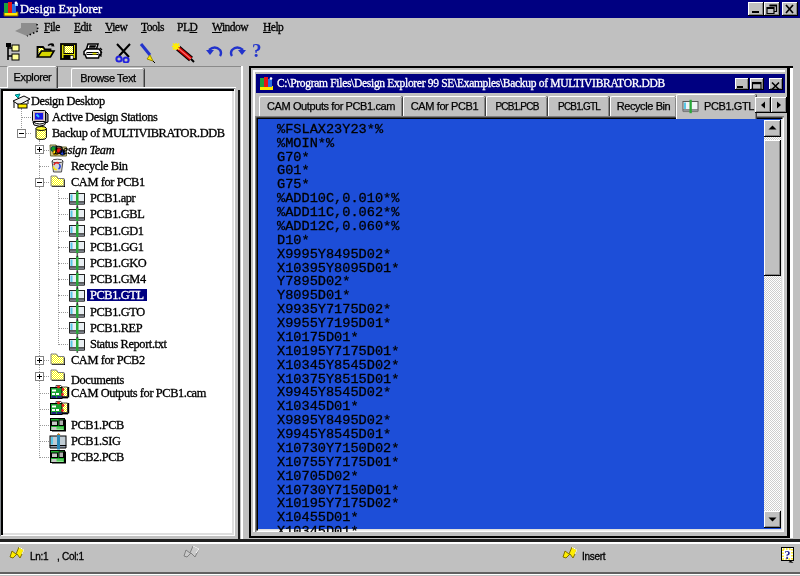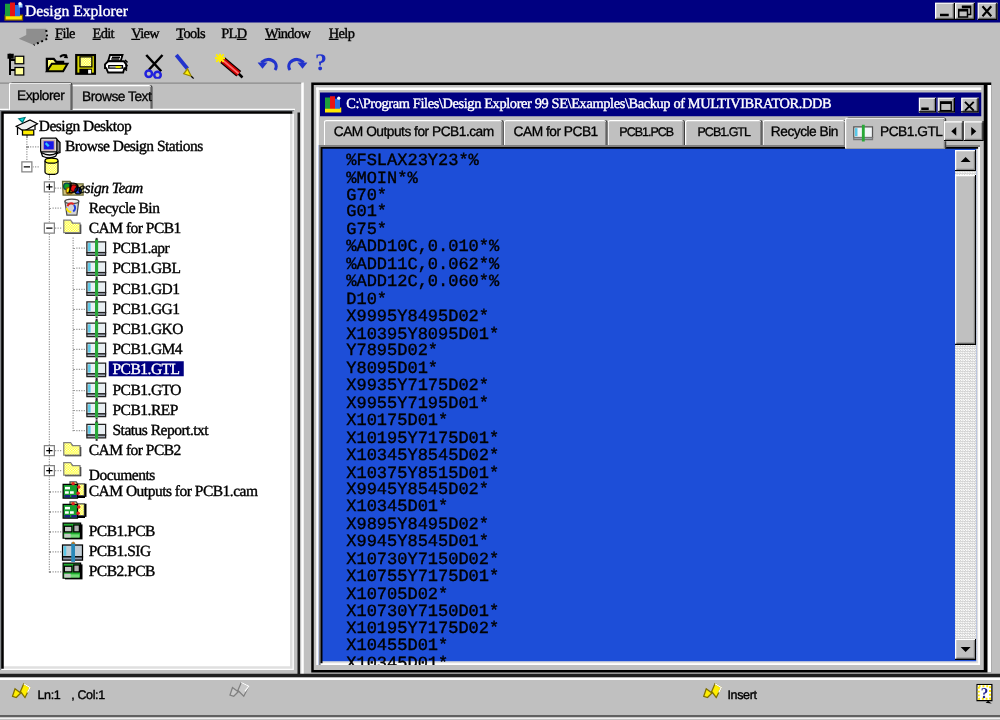--- a/index.html
+++ b/index.html
@@ -138,21 +138,21 @@
 
 <svg class="abs" style="left:229px;top:6px;" width="17" height="13">
  <path d="M14 4 Q8 -1 3 4 Q1 7 3 10" fill="none" stroke="#2233cc" stroke-width="2.4"></path>
  <polygon points="17,4 9,4 13,9" fill="#2233cc"></polygon>
 </svg>
 
 <div class="abs serif" style="left:252px;top:0px;font-size:19px;font-weight:bold;color:#2233cc;">?</div>
 </div>
 
 <div class="tabL" style="left:7px;top:66px;width:49px;height:21px;line-height:21px;z-index:3;">Explorer</div>
-<div class="tabL" style="left:48px;top:68px;width:72px;height:19px;line-height:18px;text-align:right;">Browse Text</div>
+<div class="tabL" style="left:71px;top:68px;width:72px;height:19px;line-height:18px;">Browse Text</div>
 
 <div class="abs" style="left:0;top:87px;width:7px;height:1px;background:#fff;"></div>
 <div class="abs" style="left:57px;top:87px;width:179px;height:1px;background:#fff;"></div>
 
 <div class="abs" id="treepanel" style="left:0px;top:88px;width:235px;height:448px;background:#fff;
  box-shadow:inset 1px 1px 0 #868a8e,inset -1px -1px 0 #fff,inset 3px 3px 0 #000,inset -3px -3px 0 #dfdfdf;overflow:hidden;">
 <div class="abs thick" id="treerows" style="left:2px;top:0;width:234px;height:450px;font-family:'Liberation Serif',serif;font-size:12.4px;letter-spacing:-0.4px;color:#000;">
       <div class="vdot" style="left:19px;top:20px;height:26px;"></div>
 <div class="vdot" style="left:37px;top:52px;height:318px;"></div>
 <div class="vdot" style="left:56px;top:102px;height:155px;"></div>
@@ -164,29 +164,30 @@
       </svg>
 <div class="trow" style="left:29px;top:5.0px;">Design Desktop</div>
 <div class="hdot" style="left:19px;top:29.2px;width:10px;"></div>
 <svg width="20" height="18" class="ticon" style="left:29.0px;top:20.7px">
         <path d="M14 2 l3 3 v8 l-3 1 z" fill="#909090" stroke="#000"></path>
         <rect x="1.5" y="1.5" width="13" height="11" rx="1" fill="#d8d8d8" stroke="#000"></rect>
         <rect x="3.5" y="3.5" width="9" height="7.5" fill="#1818e8" stroke="#caa"></rect>
         <path d="M5.5 5.5 l2.5 2.5" stroke="#30c0ff" stroke-width="1.8"></path>
         <path d="M2 13 q7 4 13 0 l-1.5 3 q-5 2.5 -10.5 0 z" fill="#e8e8e8" stroke="#000"></path>
       </svg>
-<div class="trow" style="left:50px;top:21.2px;">Browse Design Stations</div>
+<div class="trow" style="left:50px;top:21.2px;">Active Design Stations</div>
 <div class="hdot" style="left:19px;top:45.4px;width:10px;"></div>
 <div class="tbox" style="left:15px;top:40.9px;">
         <i></i>
       </div>
 <svg width="15" height="16" class="ticon" style="left:32.0px;top:36.9px">
         <path d="M2 3.5 v9 a5.2 2 0 0 0 10.4 0 v-9" fill="url(#yd)" stroke="#000"></path>
         <ellipse cx="7.2" cy="3.5" rx="5.2" ry="2" fill="#ffff30" stroke="#000"></ellipse>
       </svg>
+<div class="trow" style="left:50px;top:37.4px;">Backup of MULTIVIBRATOR.DDB</div>
 <div class="hdot" style="left:37px;top:61.6px;width:10px;"></div>
 <div class="tbox" style="left:33px;top:57.1px;">
         <i></i>
         <b></b>
       </div>
 <svg width="19" height="16" class="ticon" style="left:47.0px;top:53.1px">
         <path d="M1 4 h6 l1.5 2 h9 v9 h-16 z" fill="#cfc27d" stroke="#6a6a3a"></path>
         <circle cx="4.5" cy="8" r="2.6" fill="#10a020" stroke="#045"></circle>
         <circle cx="6.5" cy="11.5" r="2.6" fill="#ffe800" stroke="#850"></circle>
         <circle cx="10" cy="9.5" r="2.6" fill="#e81010" stroke="#600"></circle>

